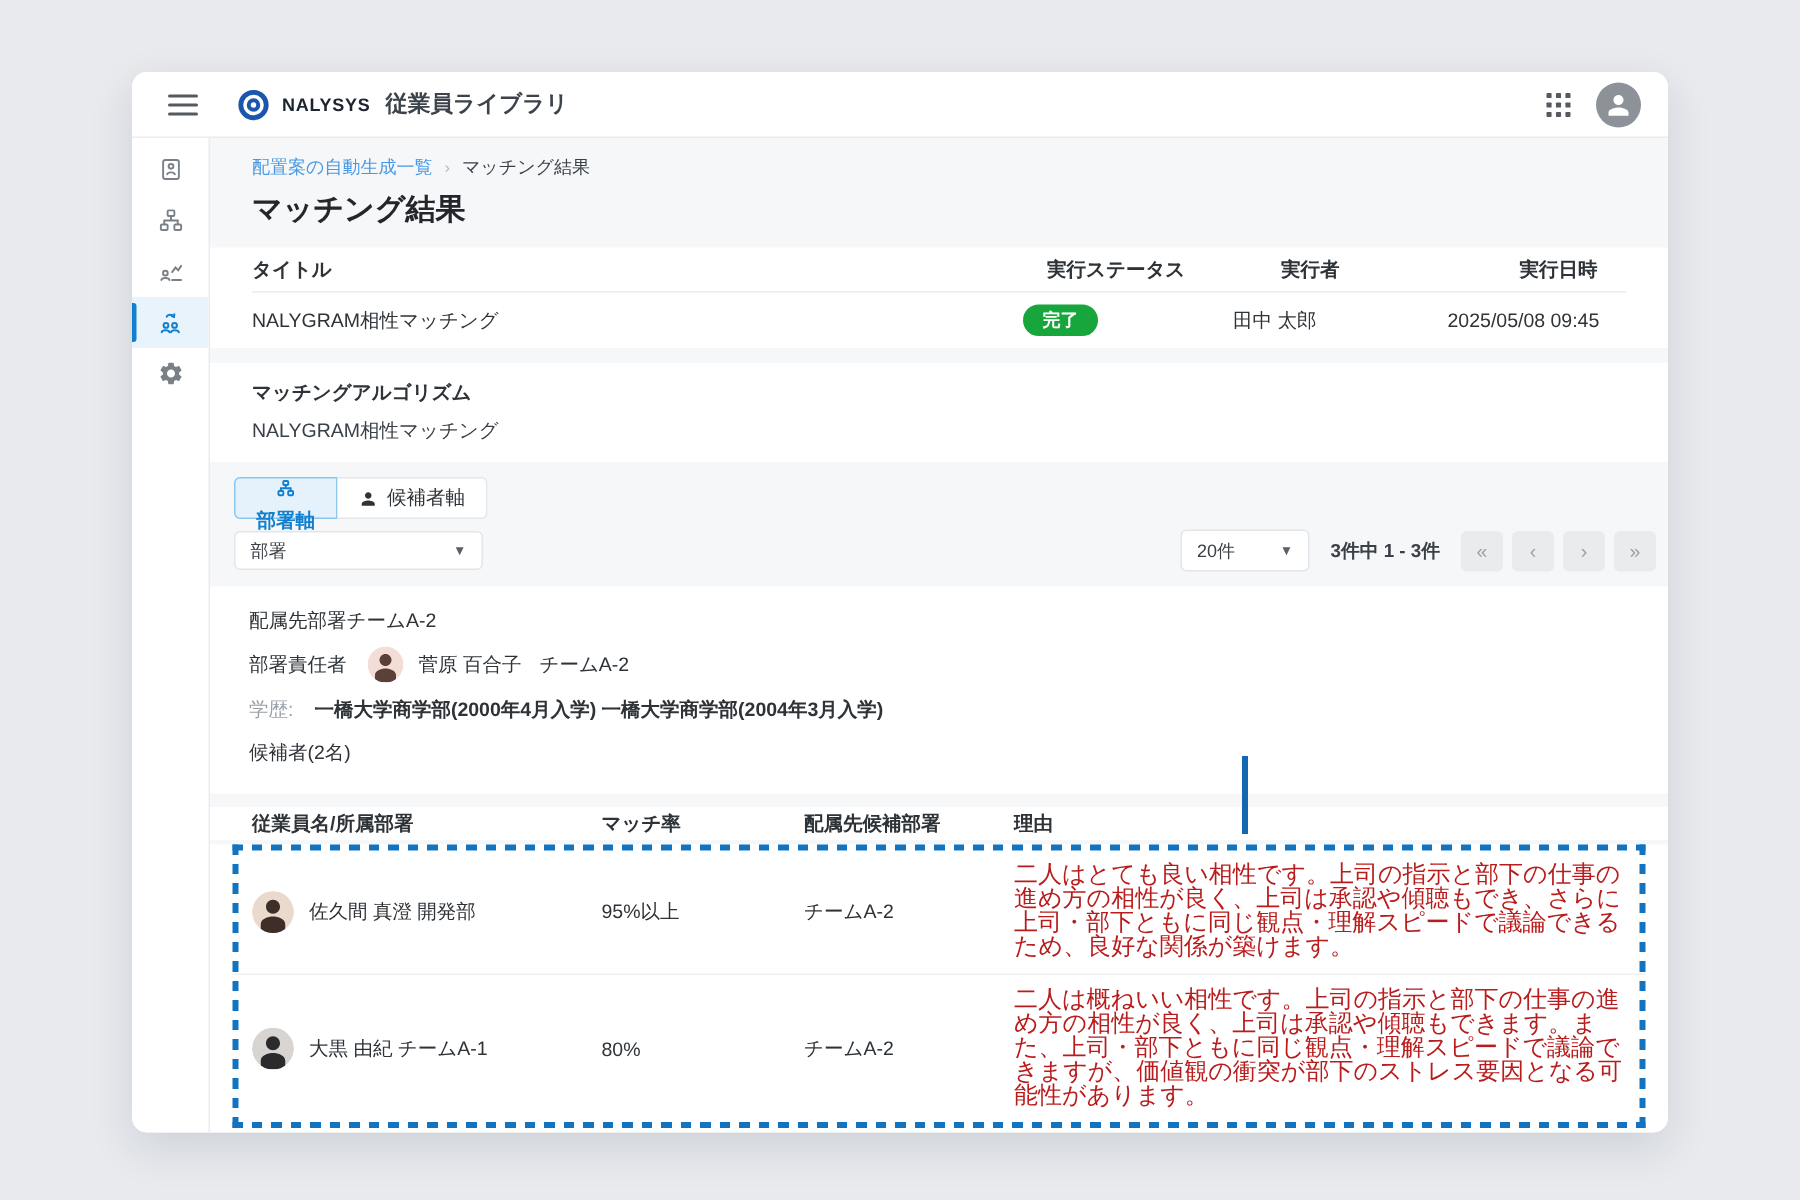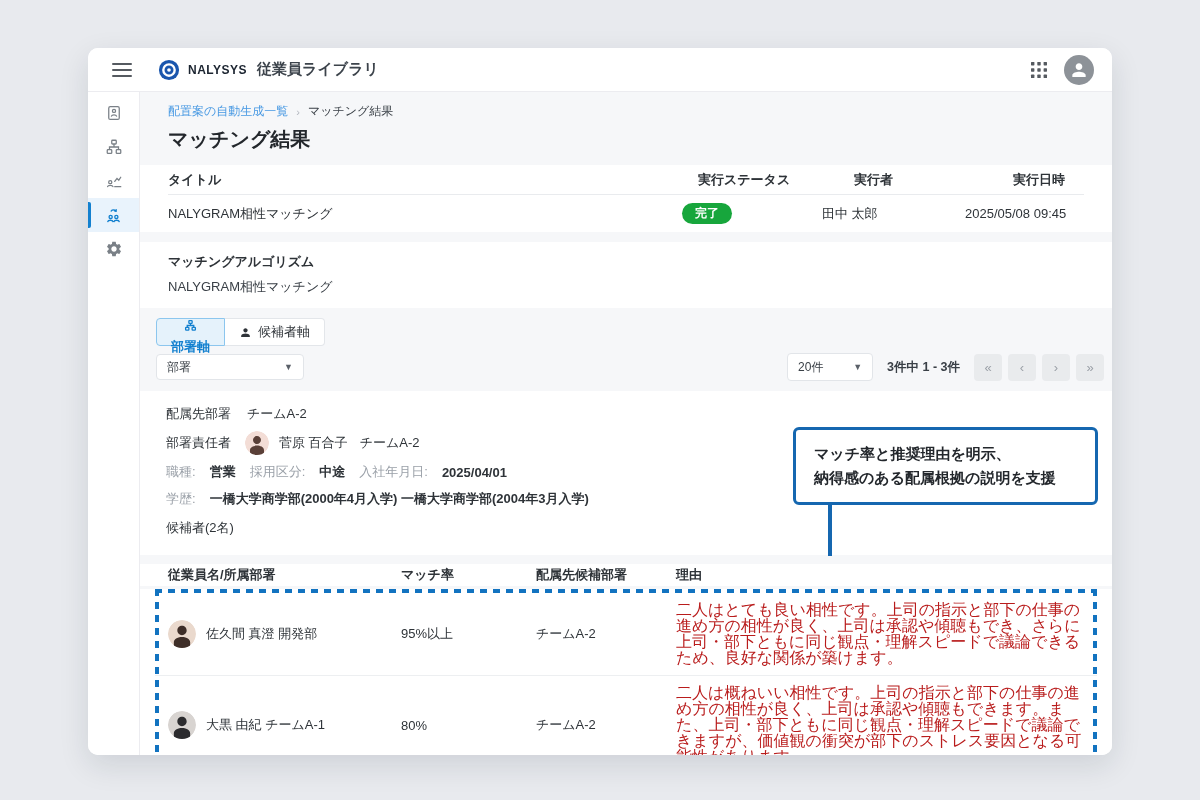--- a/index.html
+++ b/index.html
@@ -56,33 +56,33 @@
   .tab { height:28px; display:flex; align-items:center; gap:6px; padding:0 14px; font-size:13px;
          background:#fff; border:1px solid #e3e6ea; color:#2e3338; cursor:pointer; }
   .tab:first-child { border-radius:4px 0 0 4px;flex-direction:column; }
   .tab:last-child  { border-radius:0 4px 4px 0; border-left:none; }
   .tab.active { background:#e5f2fb; border:1px solid #8cc6ee; color:#1380cf; font-weight:700; }
 
   .filter-row { display:flex; align-items:center; margin:7px 8px 0 16px; }
   .select { background:#fff; border:1px solid #e2e5e9; border-radius:4px; height:26px;
             display:flex; align-items:center; font-size:12px; color:#3a4047; padding:0 10px; cursor:pointer; }
   .select .caret { margin-left:auto; color:#5a6068; font-size:9px; }
-  .dept-select { width:148px; }
+  .dept-select { width:166px; }
   .size-select { width:86px; height:28px; }
   .pager { margin-left:auto; display:flex; align-items:center; gap:10px; }
   .range-text { font-size:12.5px; font-weight:700; color:#3a4047; margin:0 4px; }
   .pg-btns { display:flex; gap:6px; }
   .pg-btn { width:28px; height:27px; background:#e9ebed; border:none; border-radius:4px; color:#9ca1a8;
             font-size:13px; display:flex; align-items:center; justify-content:center; cursor:pointer; }
 
   
   .dept-card { margin-top:10px; padding:14px 26px 18px 26px; }
   .line { font-size:13px; color:#2e3338; display:flex; align-items:center; }
   .line + .line { margin-top:8px; }
-  .lbl-gap { margin-right:16px;text-align:center; }
+  .lbl-gap { margin-right:0;text-align:center; }
   .gray-lbl { color:#9aa0a8; }
   .bold-val { font-weight:700; color:#2e3338; }
   .attr-item { margin-right:14px; }
   .mgr-avatar { width:24px; height:24px; border-radius:50%; overflow:hidden; margin:0 10px 0 14px; flex:0 0 24px; }
   .cand-count { margin-top:11px; font-size:13px; color:#2e3338; }
 
   .cand-head { margin-top:9px; display:grid; grid-template-columns:233px 135px 140px 1fr;
                padding:0 27px 0 28px; font-size:13px; font-weight:700; color:#2e3338; height:22px; align-items:center; }
 
   .dotbox { position:relative; margin:3px 15px 0 15px; background:#fff; padding:4px 0; }
@@ -285,28 +285,20 @@
           <span>部署責任者</span>
           <span class="mgr-avatar">
             <svg width="24" height="24" viewBox="0 0 24 24">
                   <circle cx="12" cy="12" r="12" fill="#f3ddd6"></circle>
                   <path fill="#5a4038" d="M12 13c2.2 0 4-1.8 4-4s-1.8-4-4-4-4 1.8-4 4 1.8 4 4 4zm0 1.6c-3 0-7 1.5-7 4.4V24h14v-5c0-2.9-4-4.4-7-4.4z"></path>
                 </svg>
           </span>
           <span style="margin-right:12px">菅原 百合子</span>
           <span>チームA-2</span>
         </div>
-        <div class="line">
-          <span class="gray-lbl attr-item">職種:</span>
-              <span class="bold-val attr-item">営業</span>
-          <span class="gray-lbl attr-item">採用区分:</span>
-              <span class="bold-val attr-item">中途</span>
-          <span class="gray-lbl attr-item">入社年月日:</span>
-              <span class="bold-val">2025/04/01</span>
-        </div>
         <div class="line" style="margin-top:9px">
           <span class="gray-lbl attr-item">学歴:</span>
           <span class="bold-val">一橋大学商学部(2000年4月入学) 一橋大学商学部(2004年3月入学)</span>
         </div>
         <div class="cand-count">候補者(2名)</div>
       </div>
 
       <div class="band cand-head" style="background:#fff;">
         <div>従業員名/所属部署</div>
         <div>マッチ率</div>
@@ -347,21 +339,17 @@
             <span>大黒 由紀 チームA-1</span>
           </div>
           <div>80%</div>
           <div>チームA-2</div>
           <div class="reason">二人は概ねいい相性です。上司の指示と部下の仕事の進め方の相性が良く、上司は承認や傾聴もできます。また、上司・部下ともに同じ観点・理解スピードで議論できますが、価値観の衝突が部下のストレス要因となる可能性があります。</div>
         </div>
       </div>
       </div>
 
       <div class="callout-line"></div>
-      <div class="callout">
-        <div>マッチ率と推奨理由を明示、</div>
-        <div>納得感のある配属根拠の説明を支援</div>
-      </div>
 
     </div>
   </div>
 </div>
 </div>
 
 </body></html>

